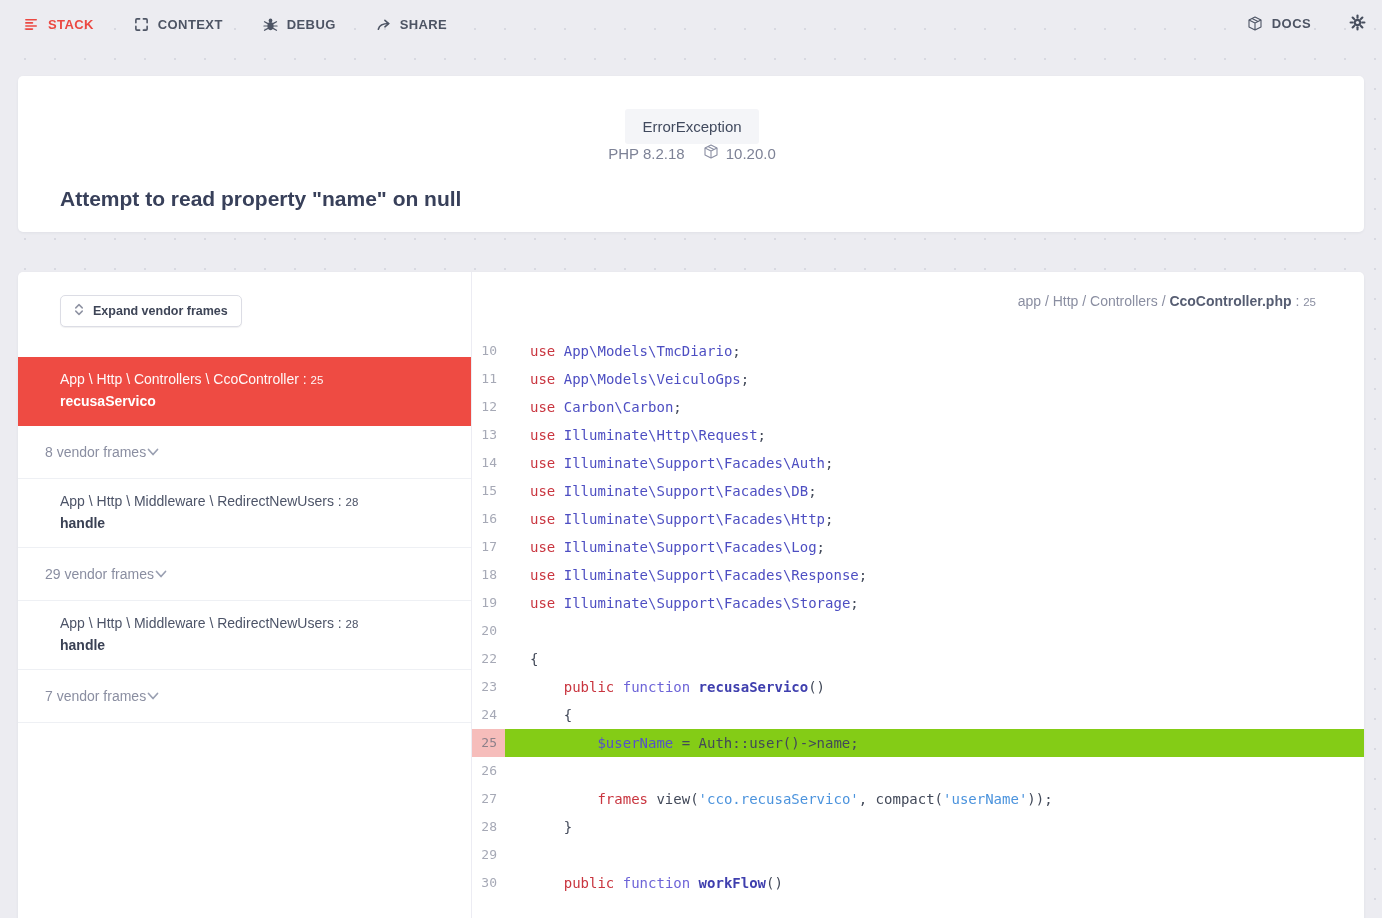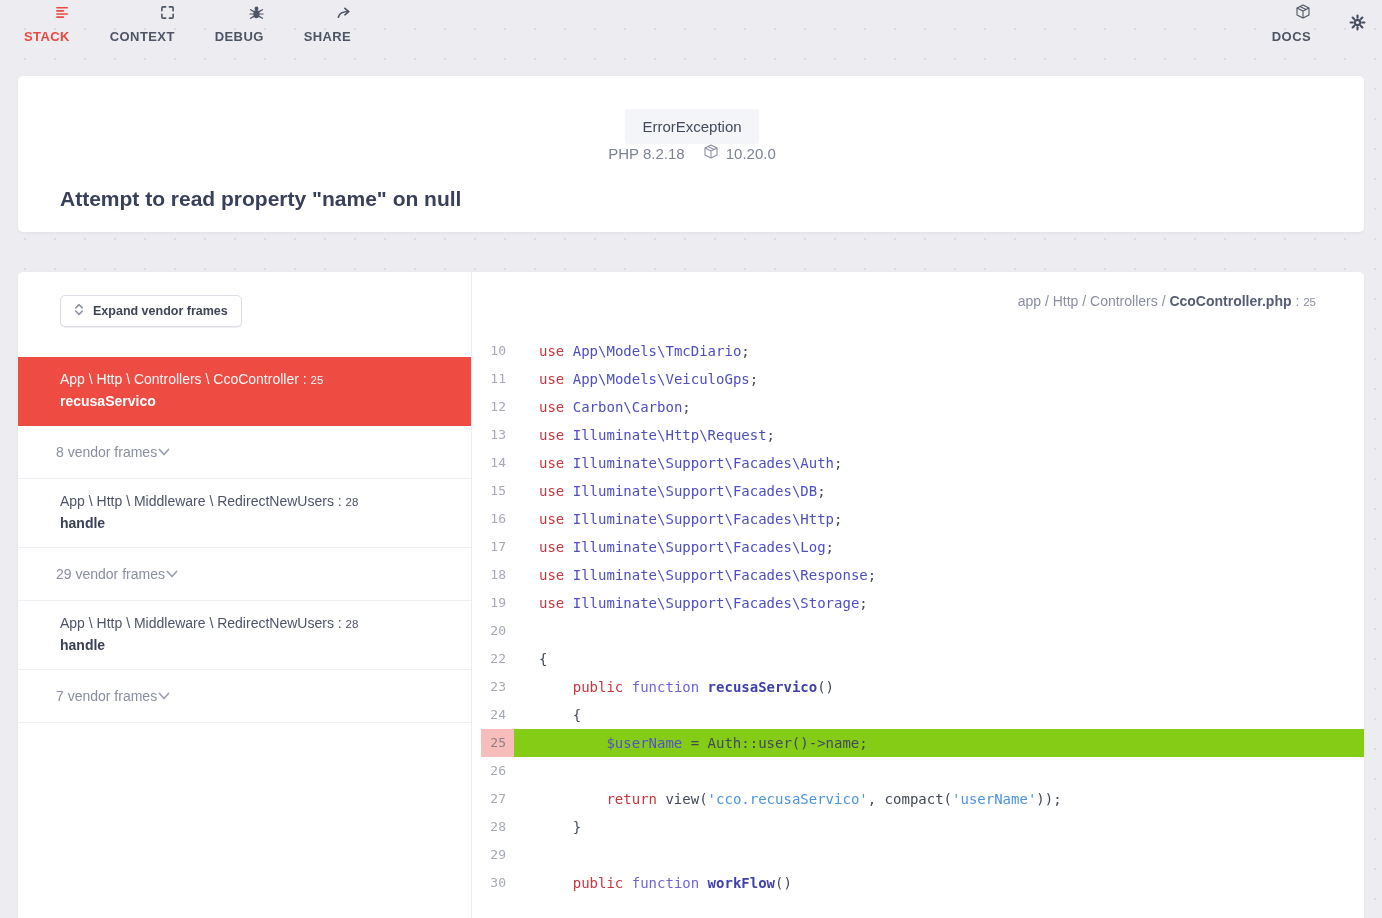--- a/index.html
+++ b/index.html
@@ -14,25 +14,24 @@
   }
 
   
   .topbar {
     height: 48px;
     display: flex; align-items: center; justify-content: space-between;
     padding: 0 16px 0 24px;
   }
   .topbar-left { display: flex; align-items: center; gap: 40px; }
   .tab {
-    display: flex; align-items: flex-end; gap: 9px;
+    display: flex; align-items: flex-start; gap: 9px;
     font-size: 13px; font-weight: 700; letter-spacing: 0.4px;
     color: #4d5464; cursor: pointer; background: none; border: none;
     font-family: inherit;
-    flex-direction: column;
   }
   .tab.active { color: #eb4842; }
   .tab svg { display: block; }
   .topbar-right { display: flex; align-items: center; gap: 38px; }
   .gear-btn { color: #474e5e; cursor: pointer; background: none; border: none; display: flex; }
 
   
   .error-card {
     margin: 28px 18px 0 18px;
     background: #fff;
@@ -85,40 +84,40 @@
   .frame-row { border-bottom: 1px solid #eef0f4; cursor: pointer; }
   .frame-app { padding: 12px 42px 14px 42px; }
   .frame-path { font-size: 14px; color: #4d5468; line-height: 20px; }
   .frame-path .frame-lineno { font-size: 11.5px; }
   .frame-method { font-size: 14px; font-weight: 700; color: #3a4154; line-height: 20px; margin-top: 1px; }
   .frame-row.selected { background: #ee4b43; border-bottom: 1px solid #ee4b43; }
   .frame-row.selected .frame-path { color: rgba(255,255,255,0.96); }
   .frame-row.selected .frame-method { color: #fff; }
   .frame-vendor {
     height: 53px; display: flex; align-items: center; 
-    padding: 0 38px; font-size: 14px; color: #8a8ea1;
+    padding: 0 27px; font-size: 14px; color: #8a8ea1;
   }
   .frame-vendor svg { color: #9aa0b2; margin-top: 2px; }
 
   
   .code-panel { flex: 1; min-width: 0; display: flex; flex-direction: column; }
   .code-header {
     height: 58px; flex: none;
     display: flex; align-items: center; justify-content: flex-end;
     padding-right: 48px;
     font-size: 14px; color: #8a8ea1;
   }
   .crumb-file { font-weight: 700; color: #565d72; }
   .crumb-line { font-size: 11.5px; }
   .code-body {
     flex: 1; overflow: hidden; padding-top: 7px;
     font-family: "DejaVu Sans Mono", monospace;
     font-size: 14px;
   }
-  .code-line { display: flex; height: 28px; line-height: 28px; margin-left: 9px; }
+  .code-line { display: flex; height: 28px; line-height: 28px; }
   .line-gutter {
     width: 33px; flex: none; text-align: right; padding-right: 8px;
     font-size: 13px; color: #a6a9b6;
   }
   .line-code { flex: 1; white-space: pre; padding-left: 25px; color: #424959; }
   .code-line.hl .line-gutter { background: #f6bdbb; color: #8d808a; }
   .code-line.hl .line-code { background: #84cc16; }
 
   .tok-kw   { color: #c9353f; }
   .tok-cls  { color: #4d4ec2; }
@@ -346,21 +345,21 @@
         <div class="code-line hl">
           <div class="line-gutter">25</div>
           <div class="line-code"><span class="tok-pl">        </span><span class="tok-var">$userName</span><span class="tok-pl"> = Auth::user()-&gt;name;</span></div>
         </div>
         <div class="code-line">
           <div class="line-gutter">26</div>
           <div class="line-code"></div>
         </div>
         <div class="code-line">
           <div class="line-gutter">27</div>
-          <div class="line-code"><span class="tok-pl">        </span><span class="tok-kw">return</span><span class="tok-pl"> view(</span><span class="tok-str">'cco.recusaServico'</span><span class="tok-pl">, compact(</span><span class="tok-str">'userName'</span><span class="tok-pl">));</span></div>
+          <div class="line-code"><span class="tok-pl">        </span><span class="tok-kw">frames</span><span class="tok-pl"> view(</span><span class="tok-str">'cco.recusaServico'</span><span class="tok-pl">, compact(</span><span class="tok-str">'userName'</span><span class="tok-pl">));</span></div>
         </div>
         <div class="code-line">
           <div class="line-gutter">28</div>
           <div class="line-code"><span class="tok-pl">    }</span></div>
         </div>
         <div class="code-line">
           <div class="line-gutter">29</div>
           <div class="line-code"></div>
         </div>
         <div class="code-line">

